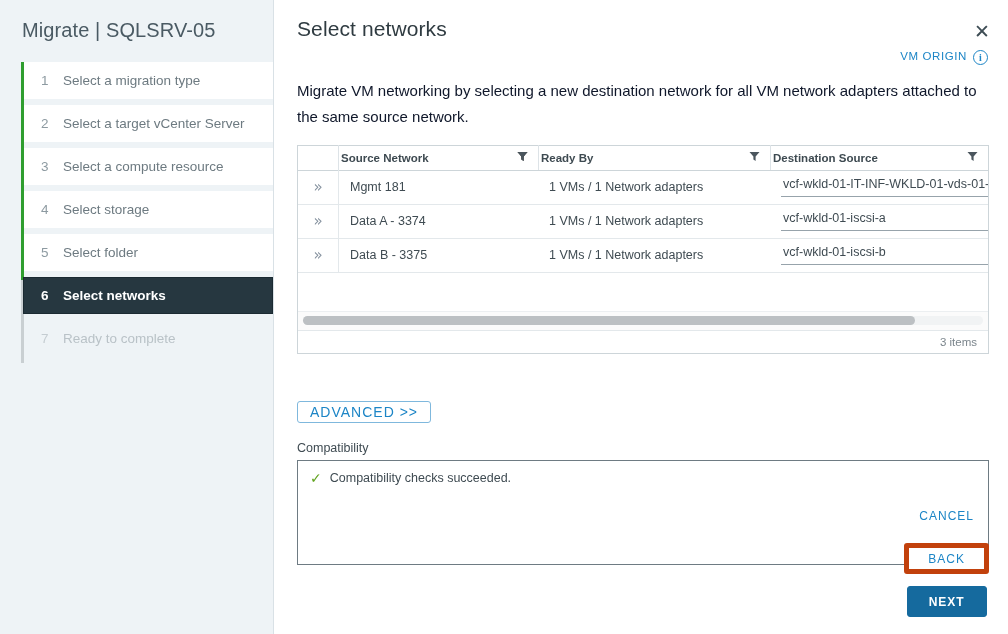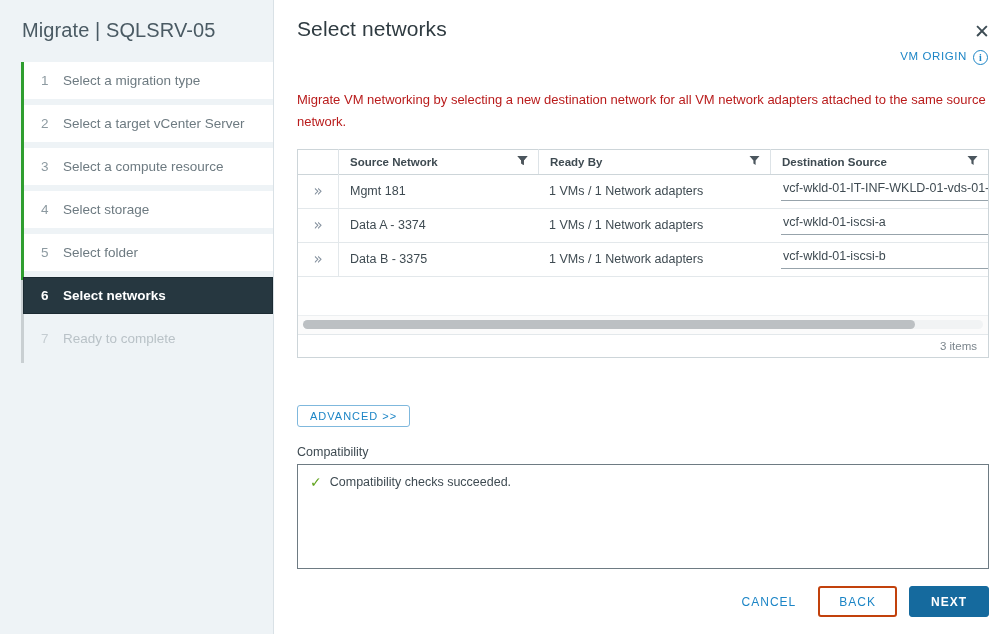--- a/index.html
+++ b/index.html
@@ -131,24 +131,24 @@
     border: 1px solid #1c85c6;
     border-radius: 50%;
     color: #1c85c6;
     font-size: 10px;
     font-weight: bold;
     display: flex; align-items: center; justify-content: center;
     font-family: "Liberation Serif", serif;
     cursor: pointer;
   }
   .desc {
-    font-size: 13px;
-    color: #b91c1c;
+    font-size: 15px;
+    color: #0f172a;
     line-height: 1.72;
-    margin-top: 24px;
+    margin-top: 13px;
     max-width: 690px;
   }
 
   
   .table-wrap {
     margin-top: 15px;
     border: 1px solid #cdd5d9;
     background: #ffffff;
     width: 692px;
     position: relative;
@@ -164,21 +164,21 @@
     border-bottom: 1px solid #cdd5d9;
   }
   .col-exp { width: 40px; min-width: 40px; display: flex; align-items: center; justify-content: center; }
   .col-src { width: 200px; min-width: 200px; }
   .col-used { width: 232px; min-width: 232px; }
   .col-dest { flex: 1; }
   .th {
     font-size: 11.5px;
     font-weight: bold;
     color: #3e4a51;
-    padding-left: 11px;
+    padding-left: 2px;
     display: flex;
     align-items: center;
     height: 25px;
     border-left: 1px solid #dde3e7;
     position: relative;
   }
   .th.first { border-left: none; }
   .th .filter {
     position: absolute;
     right: 10px;
@@ -264,21 +264,21 @@
     margin-top: 47px;
     display: inline-flex;
     align-items: center;
     justify-content: center;
     height: 22px;
     padding: 0 12px;
     border: 1px solid #7fb8dd;
     border-radius: 3px;
     color: #1c85c6;
     background: #ffffff;
-    font-size: 11px;
+    font-size: 14px;
     letter-spacing: 1px;
     cursor: pointer;
     font-family: "Liberation Sans", sans-serif;
   }
   .compat-label {
     margin-top: 18px;
     font-size: 12.5px;
     color: #3f4b52;
   }
   .compat-box {
@@ -304,41 +304,42 @@
   }
 
   
   .footer {
     position: absolute;
     right: 19px;
     bottom: 17px;
     display: flex;
     align-items: center;
     gap: 12px;
+    flex-direction: column;
   }
   .btn {
     height: 31px;
     font-size: 12px;
     letter-spacing: 1px;
     border-radius: 3px;
     cursor: pointer;
     display: inline-flex;
     align-items: center;
     justify-content: center;
     font-family: "Liberation Sans", sans-serif;
   }
   .btn-link {
     background: transparent;
     border: none;
     color: #1c85c6;
     padding: 0 10px;
   }
   .btn-outline {
     background: #ffffff;
-    border: 2px solid #c2410c;
+    border: 5px solid #c2410c;
     color: #1c85c6;
     padding: 0 19px;
   }
   .btn-primary {
     background: #156a9e;
     border: 1px solid #156a9e;
     color: #ffffff;
     padding: 0 21px;
     font-weight: bold;
   }

